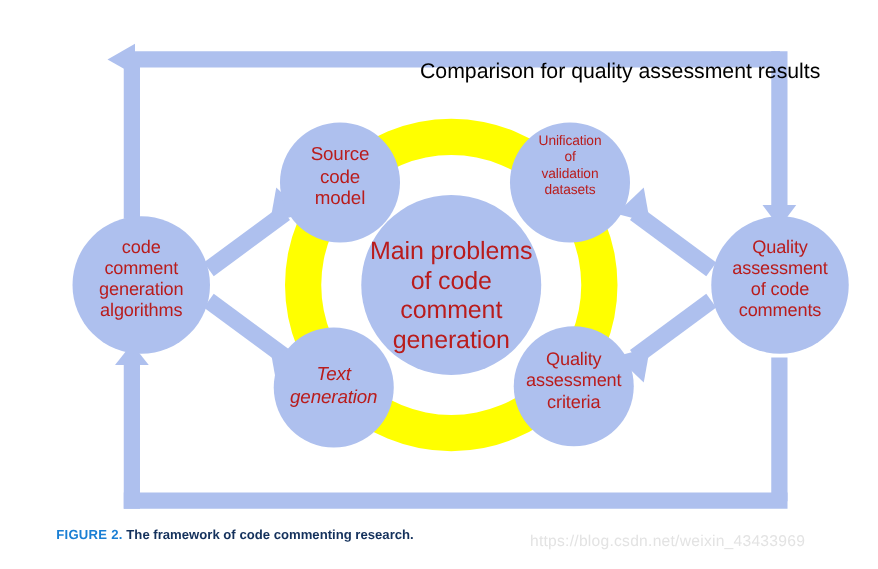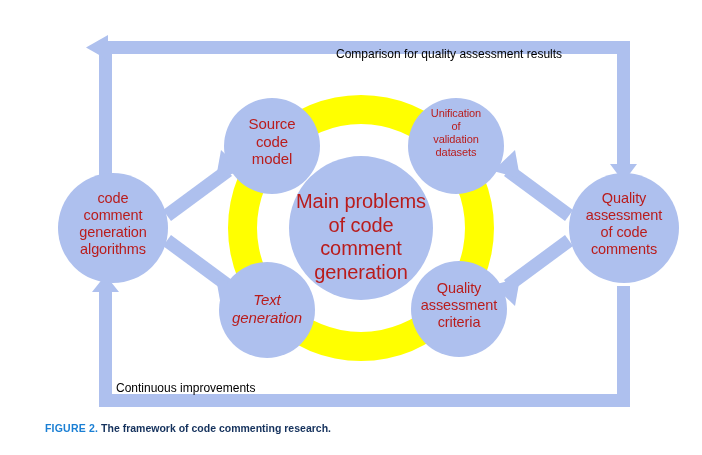--- a/index.html
+++ b/index.html
@@ -39,21 +39,21 @@
     line-height: 1.18;
     white-space: pre-line;
     pointer-events: none;
     letter-spacing: -0.1px;
   }
 
   .flow-label {
     position: absolute;
     color: #000000;
     font-family: "Liberation Sans", sans-serif;
-    font-size: 12px;
+    font-size: 17px;
     white-space: nowrap;
   }
 
   #caption {
     position: absolute;
     left: 45px;
     top: 422px;
     font-family: "Liberation Sans", sans-serif;
     font-size: 10.5px;
     font-weight: bold;
@@ -167,21 +167,21 @@
 
   <div class="node-text" style="left:207px; top:291px; width:120px; font-size:15px;font-style:italic;">Text
 generation</div>
 
   <div class="node-text" style="left:399px; top:280px; width:120px; font-size:14.5px;">Quality
 assessment
 criteria</div>
 
   <div class="flow-label" style="left:336px; top:47px;">Comparison  for quality assessment  results</div>
 
-  <div class="flow-label" style="left:116px; top:381px;">Continuous improvements</div>
 
   <div id="caption">
     <span class="fig-num">FIGURE 2.</span>
     <span class="fig-title">The framework of code commenting research.</span>
   </div>
 
+  <div id="watermark">https://blog.csdn.net/weixin_43433969</div>
 
 </div>
 
 </body></html>

